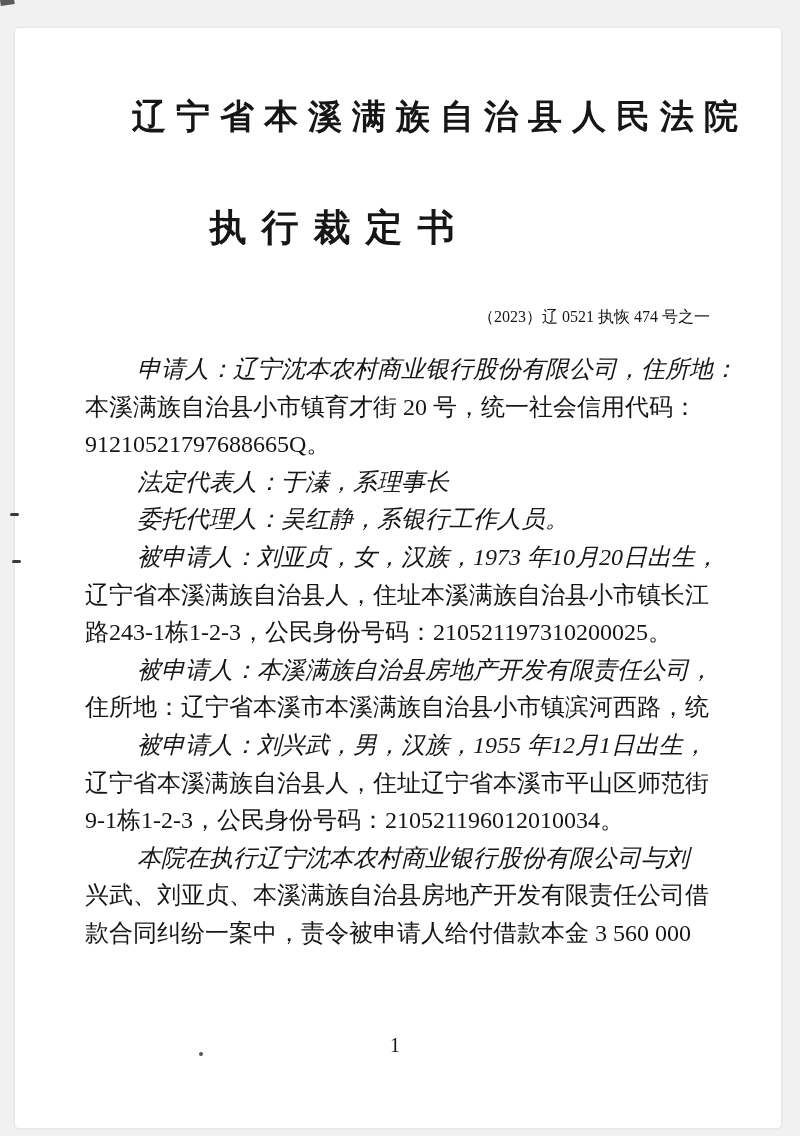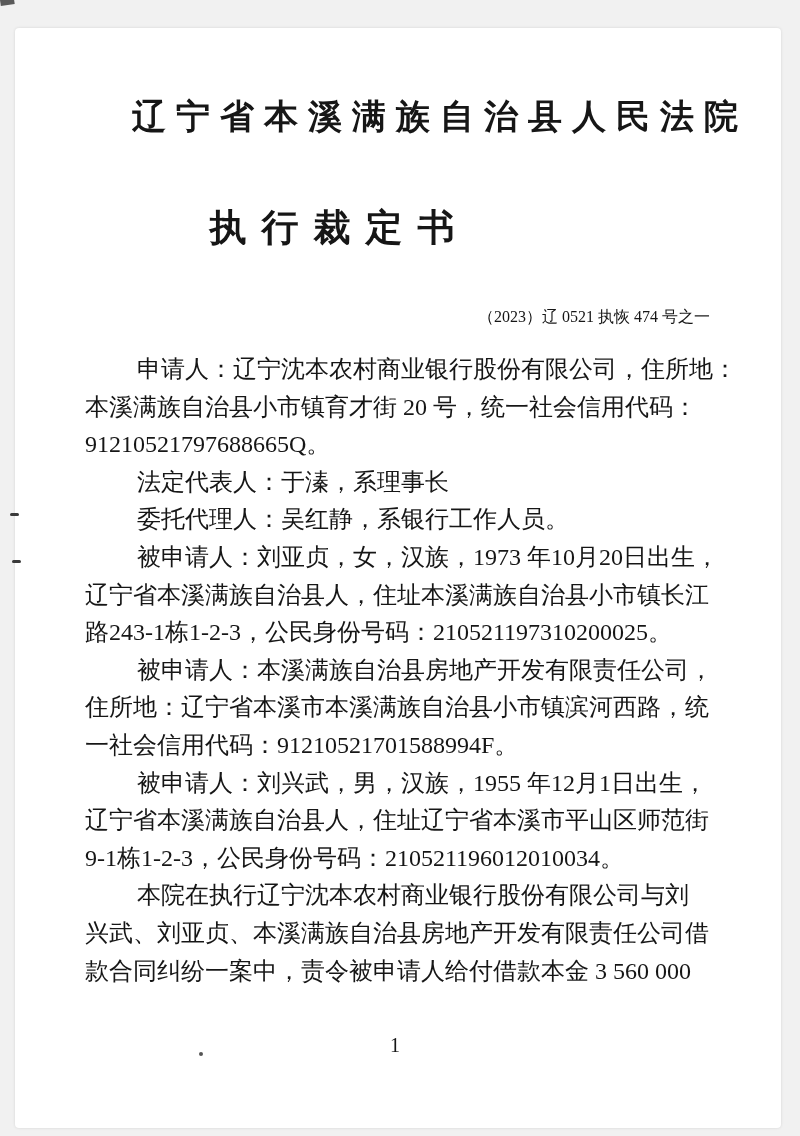--- a/index.html
+++ b/index.html
@@ -62,20 +62,21 @@
     width: 620px;
     font-size: 24px;
     line-height: 37.6px;
   }
   .body-line {
     white-space: nowrap;
     height: 37.6px;
   }
   .body-line.indent {
     padding-left: 52px;
+    font-style: italic;
   }
   .page-number {
     position: absolute;
     left: 0;
     width: 790px;
     top: 1034px;
     text-align: center;
     font-size: 20px;
   }
   .artifact {
@@ -112,21 +113,20 @@
   <div class="body-line indent">申请人：辽宁沈本农村商业银行股份有限公司，住所地：</div>
   <div class="body-line">本溪满族自治县小市镇育才街 20 号，统一社会信用代码：</div>
   <div class="body-line">91210521797688665Q。</div>
   <div class="body-line indent">法定代表人：于溱，系理事长</div>
   <div class="body-line indent">委托代理人：吴红静，系银行工作人员。</div>
   <div class="body-line indent">被申请人：刘亚贞，女，汉族，1973 年10月20日出生，</div>
   <div class="body-line">辽宁省本溪满族自治县人，住址本溪满族自治县小市镇长江</div>
   <div class="body-line">路243-1栋1-2-3，公民身份号码：210521197310200025。</div>
   <div class="body-line indent">被申请人：本溪满族自治县房地产开发有限责任公司，</div>
   <div class="body-line">住所地：辽宁省本溪市本溪满族自治县小市镇滨河西路，统</div>
-  <div class="body-line">一社会信用代码：91210521701588994F。</div>
   <div class="body-line indent">被申请人：刘兴武，男，汉族，1955 年12月1日出生，</div>
   <div class="body-line">辽宁省本溪满族自治县人，住址辽宁省本溪市平山区师范街</div>
   <div class="body-line">9-1栋1-2-3，公民身份号码：210521196012010034。</div>
   <div class="body-line indent">本院在执行辽宁沈本农村商业银行股份有限公司与刘</div>
   <div class="body-line">兴武、刘亚贞、本溪满族自治县房地产开发有限责任公司借</div>
   <div class="body-line">款合同纠纷一案中，责令被申请人给付借款本金 3 560 000</div>
 </div>
 
 <div class="page-number">1</div>
 

